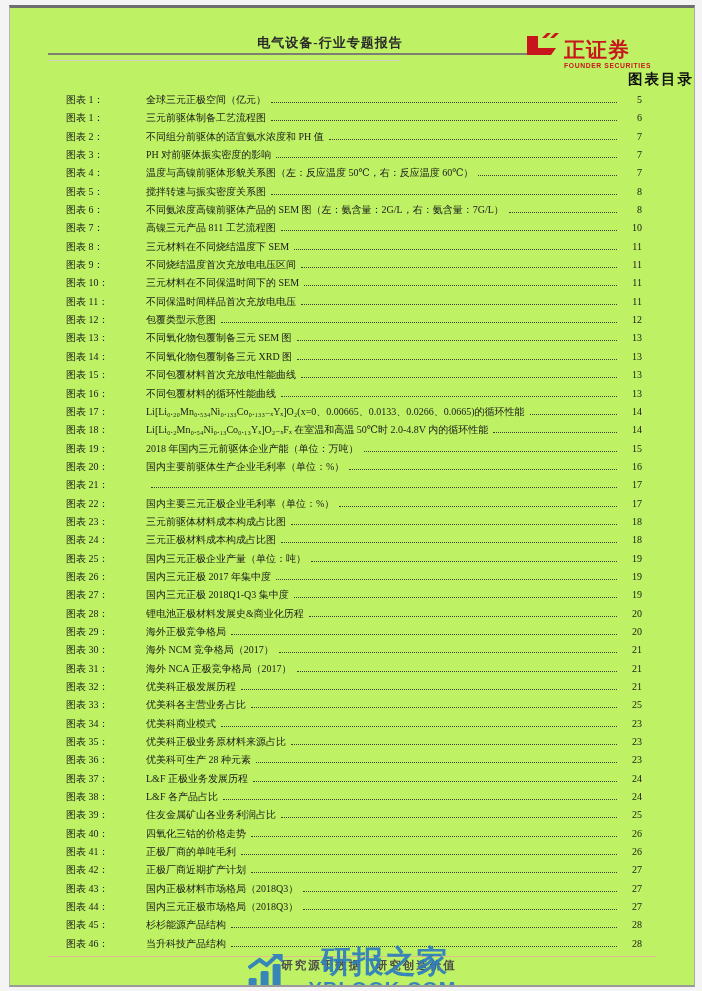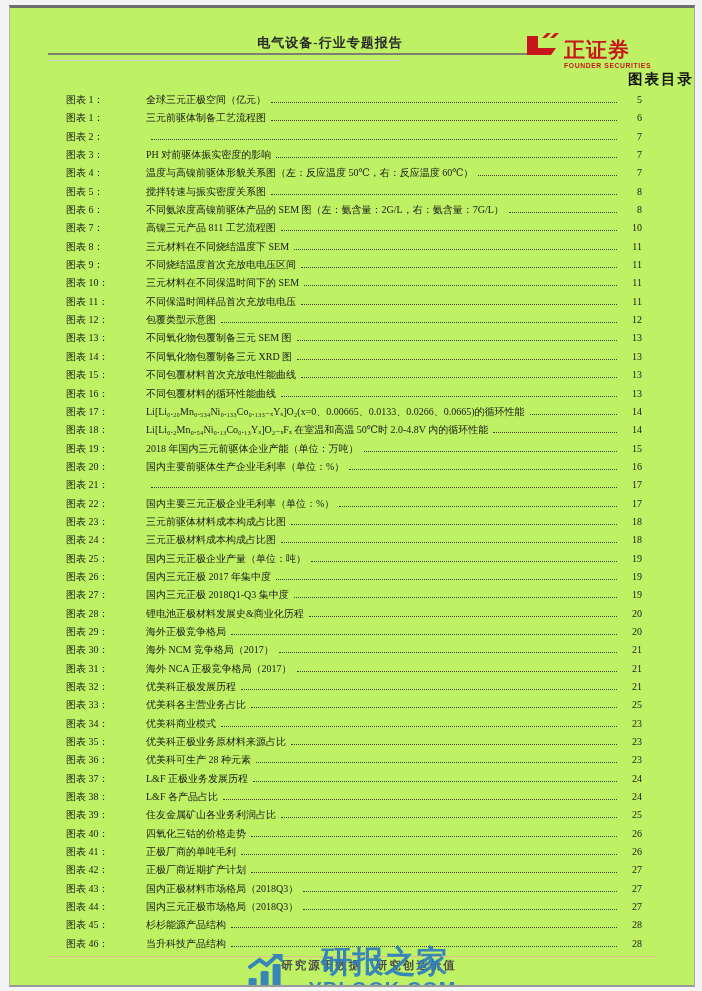--- a/index.html
+++ b/index.html
@@ -90,20 +90,21 @@
 
   <div class="toc-row">
     <span class="toc-label">图表 1：</span>
     <span class="toc-title">三元前驱体制备工艺流程图</span>
     <span class="toc-leader"></span>
     <span class="toc-page">6</span>
   </div>
 
   <div class="toc-row">
     <span class="toc-label">图表 2：</span>
+    <span class="toc-title">不同组分前驱体的适宜氨水浓度和 PH 值</span>
     <span class="toc-leader"></span>
     <span class="toc-page">7</span>
   </div>
 
   <div class="toc-row">
     <span class="toc-label">图表 3：</span>
     <span class="toc-title">PH 对前驱体振实密度的影响</span>
     <span class="toc-leader"></span>
     <span class="toc-page">7</span>
   </div>

